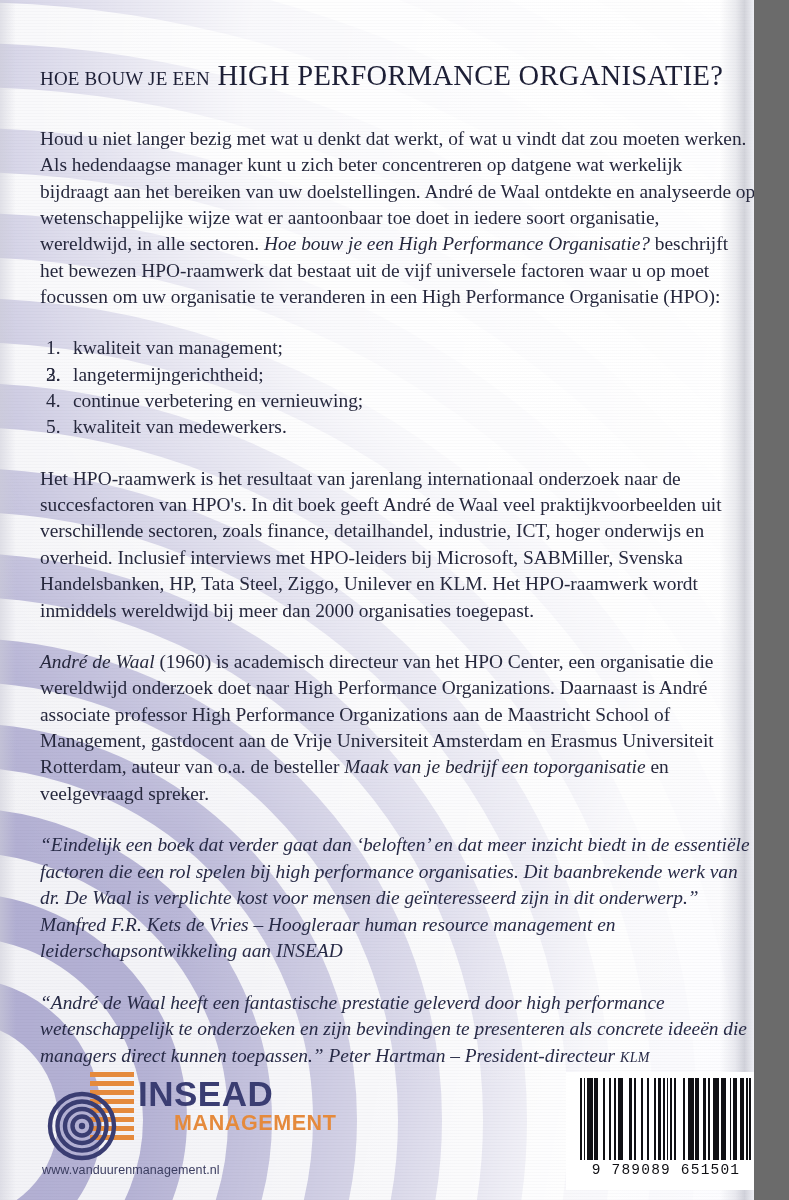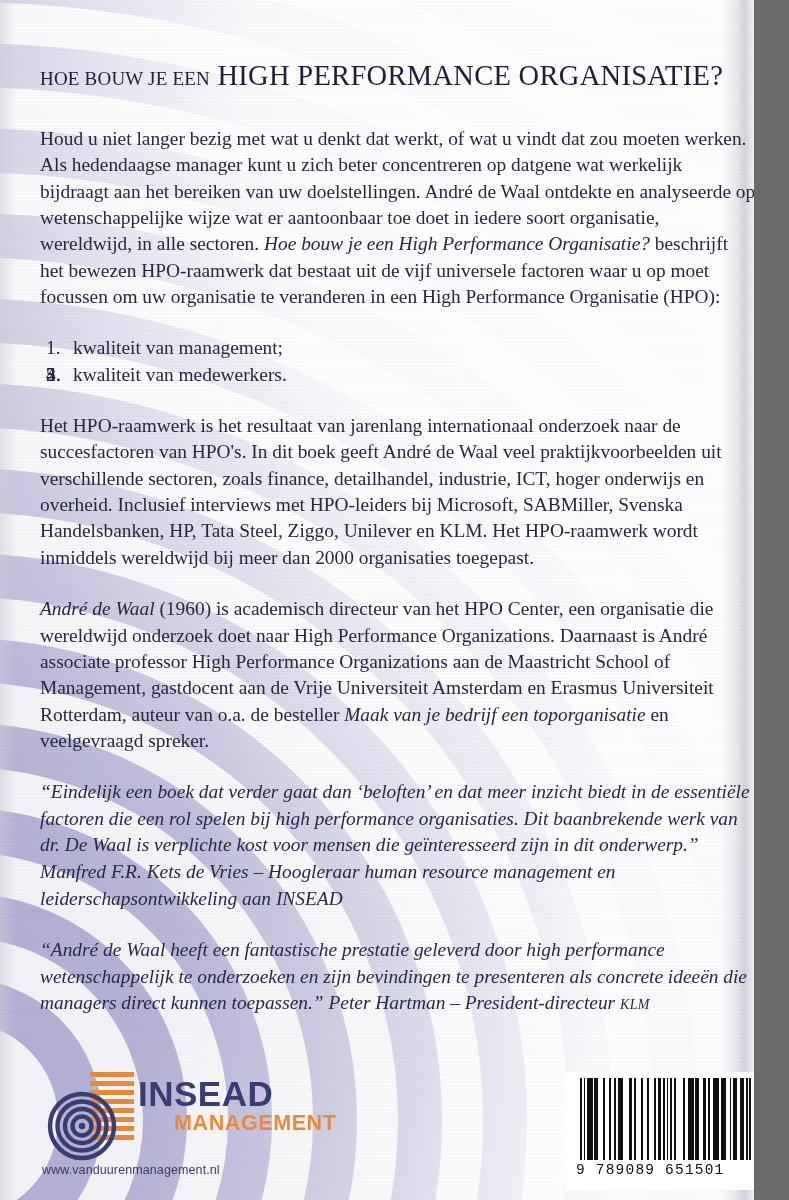--- a/index.html
+++ b/index.html
@@ -223,21 +223,21 @@
   #bars i.tall { height: 100%; }
   #barcode-digits {
     position: absolute;
     left: 10px;
     top: 90px;
     width: 180px;
     font-family: "Liberation Mono", "DejaVu Sans Mono", monospace;
     font-size: 14.5px;
     letter-spacing: 1.2px;
     color: #101014;
-    text-align: left;
+    text-align: center;
     white-space: nowrap;
   }
 </style>
 </head>
 <body>
 
 <div id="cover">
 
   <svg id="rings" viewBox="0 0 789 1200" preserveAspectRatio="none" aria-hidden="true">
     <g fill="none" stroke="#a9a5cd" stroke-opacity="0.95">
@@ -275,24 +275,24 @@
       <p>Houd u niet langer bezig met wat u denkt dat werkt, of wat u vindt dat zou moeten werken. Als hedendaagse manager kunt u zich beter concentreren op datgene wat werkelijk bijdraagt aan het bereiken van uw doelstellingen. André de Waal ontdekte en analyseerde op wetenschappelijke wijze wat er aantoonbaar toe doet in iedere soort organisatie, wereldwijd, in alle sectoren. <em>Hoe bouw je een High Performance Organisatie?</em> beschrijft het bewezen HPO-raamwerk dat bestaat uit de vijf universele factoren waar u op moet focussen om uw organisatie te veranderen in een High Performance Organisatie (HPO):</p>
 
       <ol class="factors">
         <li>
           <span class="num">1.</span><span>kwaliteit van management;</span>
         </li>
         <li>
           <span class="num">2.</span>
         </li>
         <li>
-          <span class="num">3.</span>
+          <span class="num">3.</span><span>langetermijngerichtheid;</span>
         </li>
         <li>
-          <span class="num">4.</span>
+          <span class="num">4.</span><span>continue verbetering en vernieuwing;</span>
         </li>
         <li>
           <span class="num">5.</span><span>kwaliteit van medewerkers.</span>
         </li>
       </ol>
 
       <p>Het HPO-raamwerk is het resultaat van jarenlang internationaal onderzoek naar de succesfactoren van HPO's. In dit boek geeft André de Waal veel praktijkvoorbeelden uit verschillende sectoren, zoals finance, detailhandel, industrie, ICT, hoger onderwijs en overheid. Inclusief interviews met HPO-leiders bij Microsoft, SABMiller, Svenska Handelsbanken, HP, Tata Steel, Ziggo, Unilever en KLM. Het HPO-raamwerk wordt inmiddels wereldwijd bij meer dan 2000 organisaties toegepast.</p>
 
       <p><em>André de Waal</em> (1960) is academisch directeur van het HPO Center, een organisatie die wereldwijd onderzoek doet naar High Performance Organizations. Daarnaast is André associate professor High Performance Organizations aan de Maastricht School of Management, gastdocent aan de Vrije Universiteit Amsterdam en Erasmus Universiteit Rotterdam, auteur van o.a. de besteller <em>Maak van je bedrijf een toporganisatie</em> en veelgevraagd spreker.</p>
 

